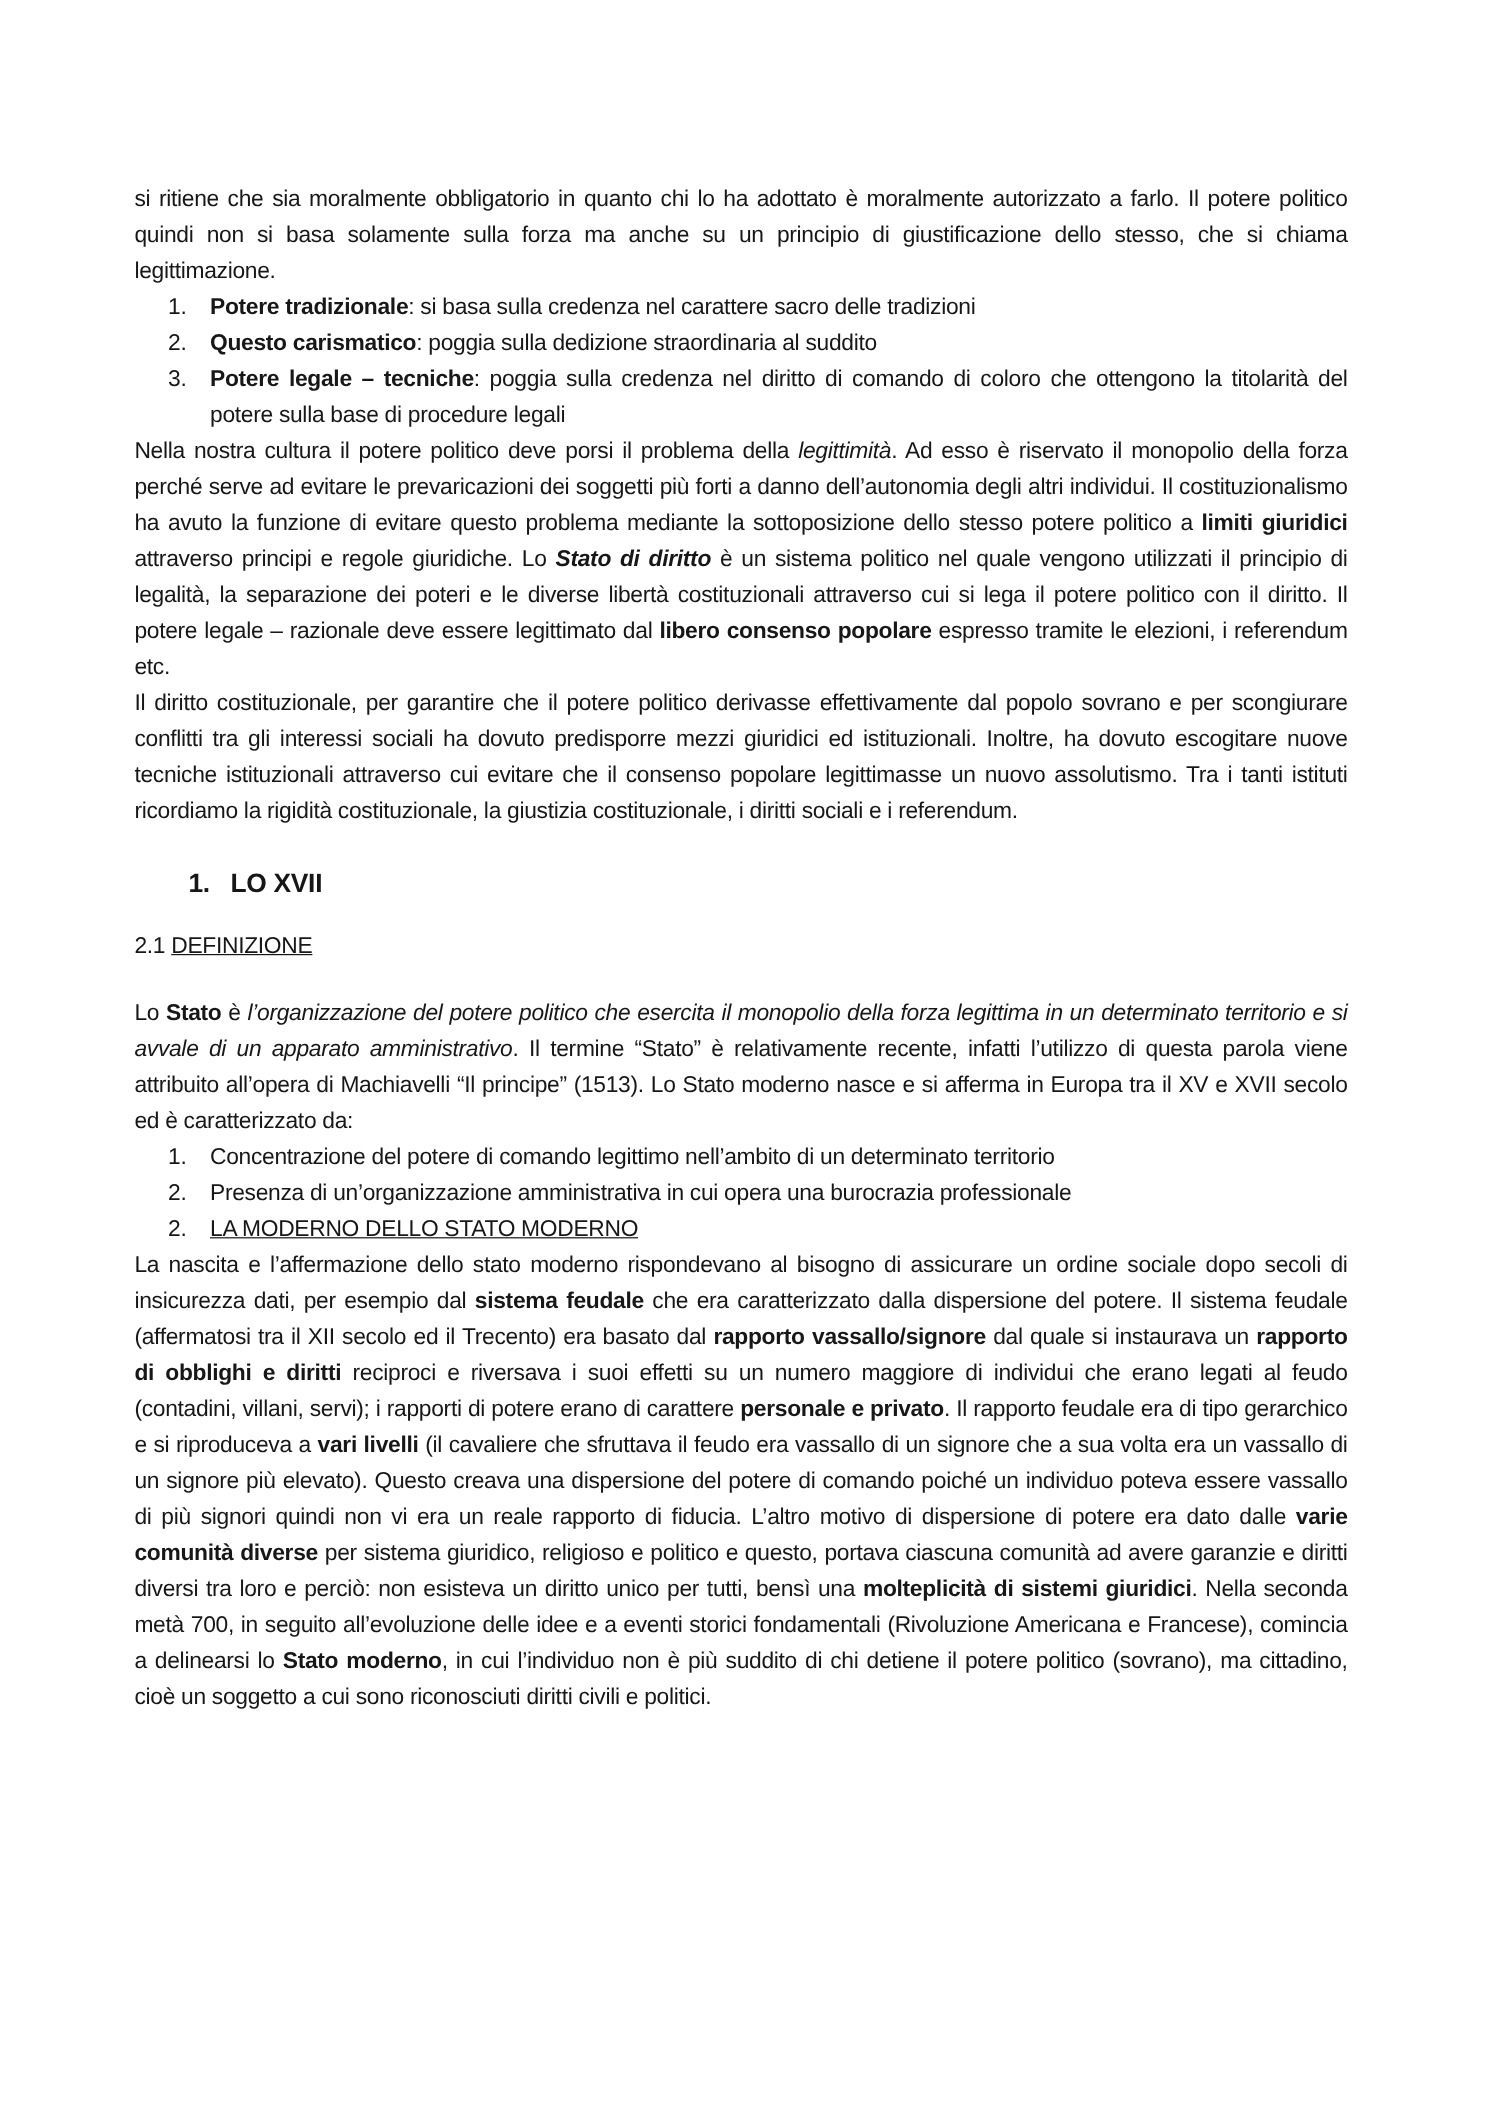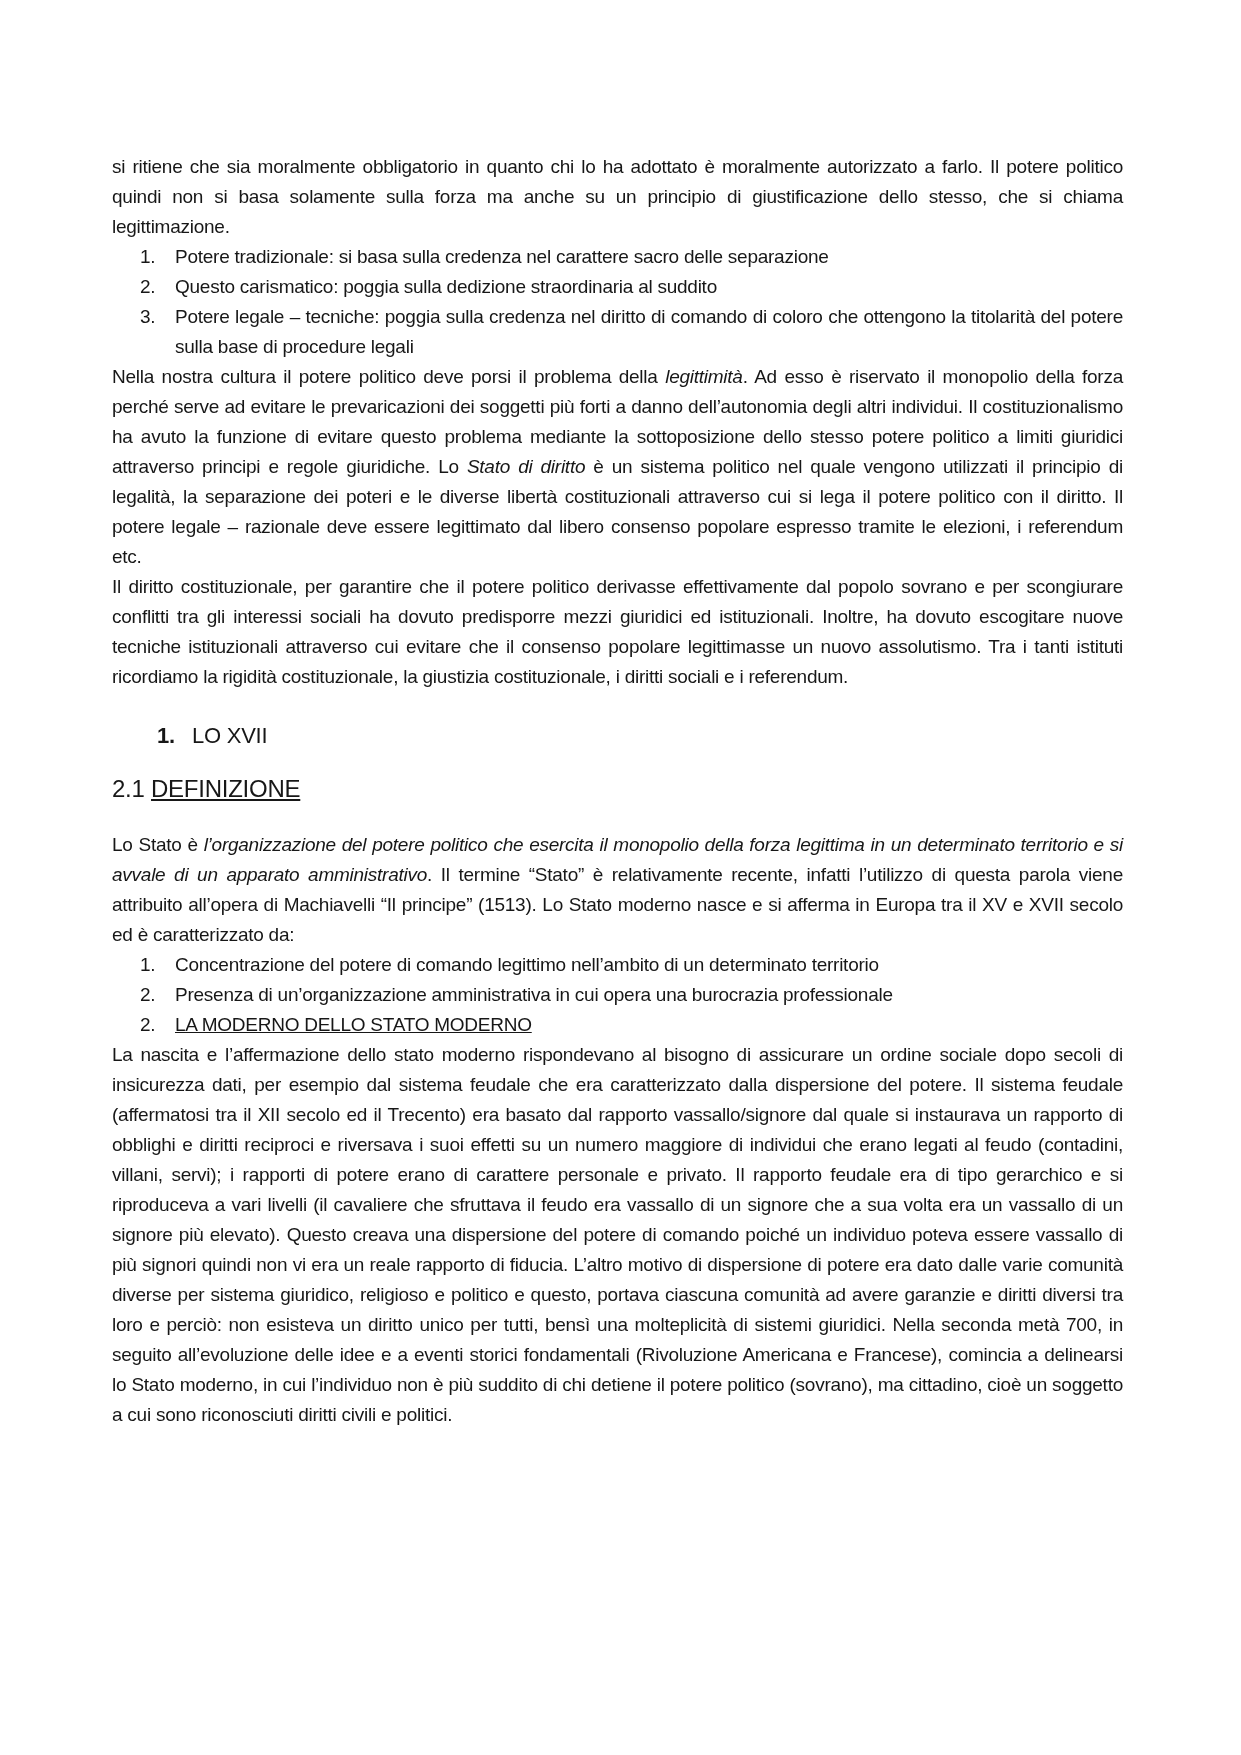--- a/index.html
+++ b/index.html
@@ -18,21 +18,21 @@
     padding: 152px 118px 40px 112px;
     background: #ffffff;
   }
   .doc {
     font-size: 19px;
     line-height: 30px;
     letter-spacing: -0.25px;
   }
   p.para { margin: 0; text-align: justify; }
   .mt { margin-top: 21px; }
-  .b { font-weight: normal; }
+  .b { font-weight: bold; }
   .i { font-style: italic; margin-top: 20px; }
   .u { text-decoration: underline; }
   .list { margin: 0; }
   .li { display: flex; }
   .li .marker {
     flex: 0 0 63px;
     box-sizing: border-box;
     padding-left: 28px;
   }
   .li .li-body { flex: 1; text-align: justify; }
@@ -43,34 +43,34 @@
     font-weight: bold;
     margin: 28px 0 22px 0;
   }
   .numbered-heading .marker {
     flex: 0 0 35px;
     box-sizing: border-box;
     margin-left: 45px;
   }
   .subheading {
     margin: 12px 0 26px 0;
-    font-size: 24px;
+    font-size: 19px;
     line-height: 30px;
   }
 </style>
 </head>
 <body>
 
 <div class="page">
   <div class="doc" id="doc-content">
       <p class="para"><span>si ritiene che sia moralmente obbligatorio in quanto chi lo ha adottato è moralmente autorizzato a farlo. Il potere politico quindi non si basa solamente sulla forza ma anche su un principio di giustificazione dello stesso, che si chiama legittimazione.</span></p>
       <div class="list">
         <div class="li">
           <span class="marker">1.</span>
-          <span class="li-body"><span class="b">Potere tradizionale</span><span>: si basa sulla credenza nel carattere sacro delle separazione</span></span>
+          <span class="li-body"><span class="b">Potere tradizionale</span><span>: si basa sulla credenza nel carattere sacro delle tradizioni</span></span>
         </div>
         <div class="li">
           <span class="marker">2.</span>
           <span class="li-body"><span> </span><span class="b">Questo carismatico</span><span>: poggia sulla dedizione straordinaria al suddito</span></span>
         </div>
         <div class="li">
           <span class="marker">3.</span>
           <span class="li-body"><span class="b">Potere legale – tecniche</span><span>: poggia sulla credenza nel diritto di comando di coloro che ottengono la titolarità del potere sulla base di procedure legali</span></span>
         </div>
       </div>

